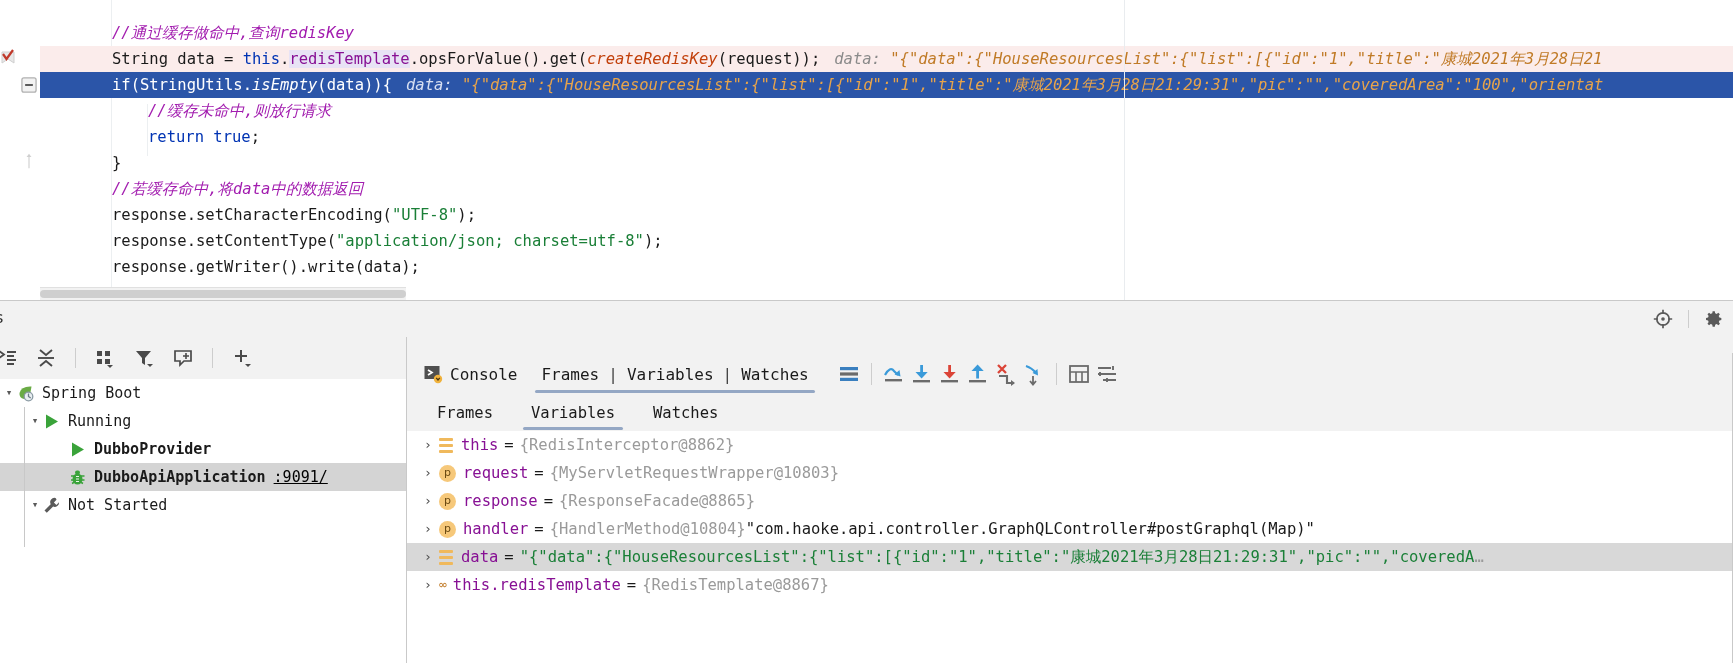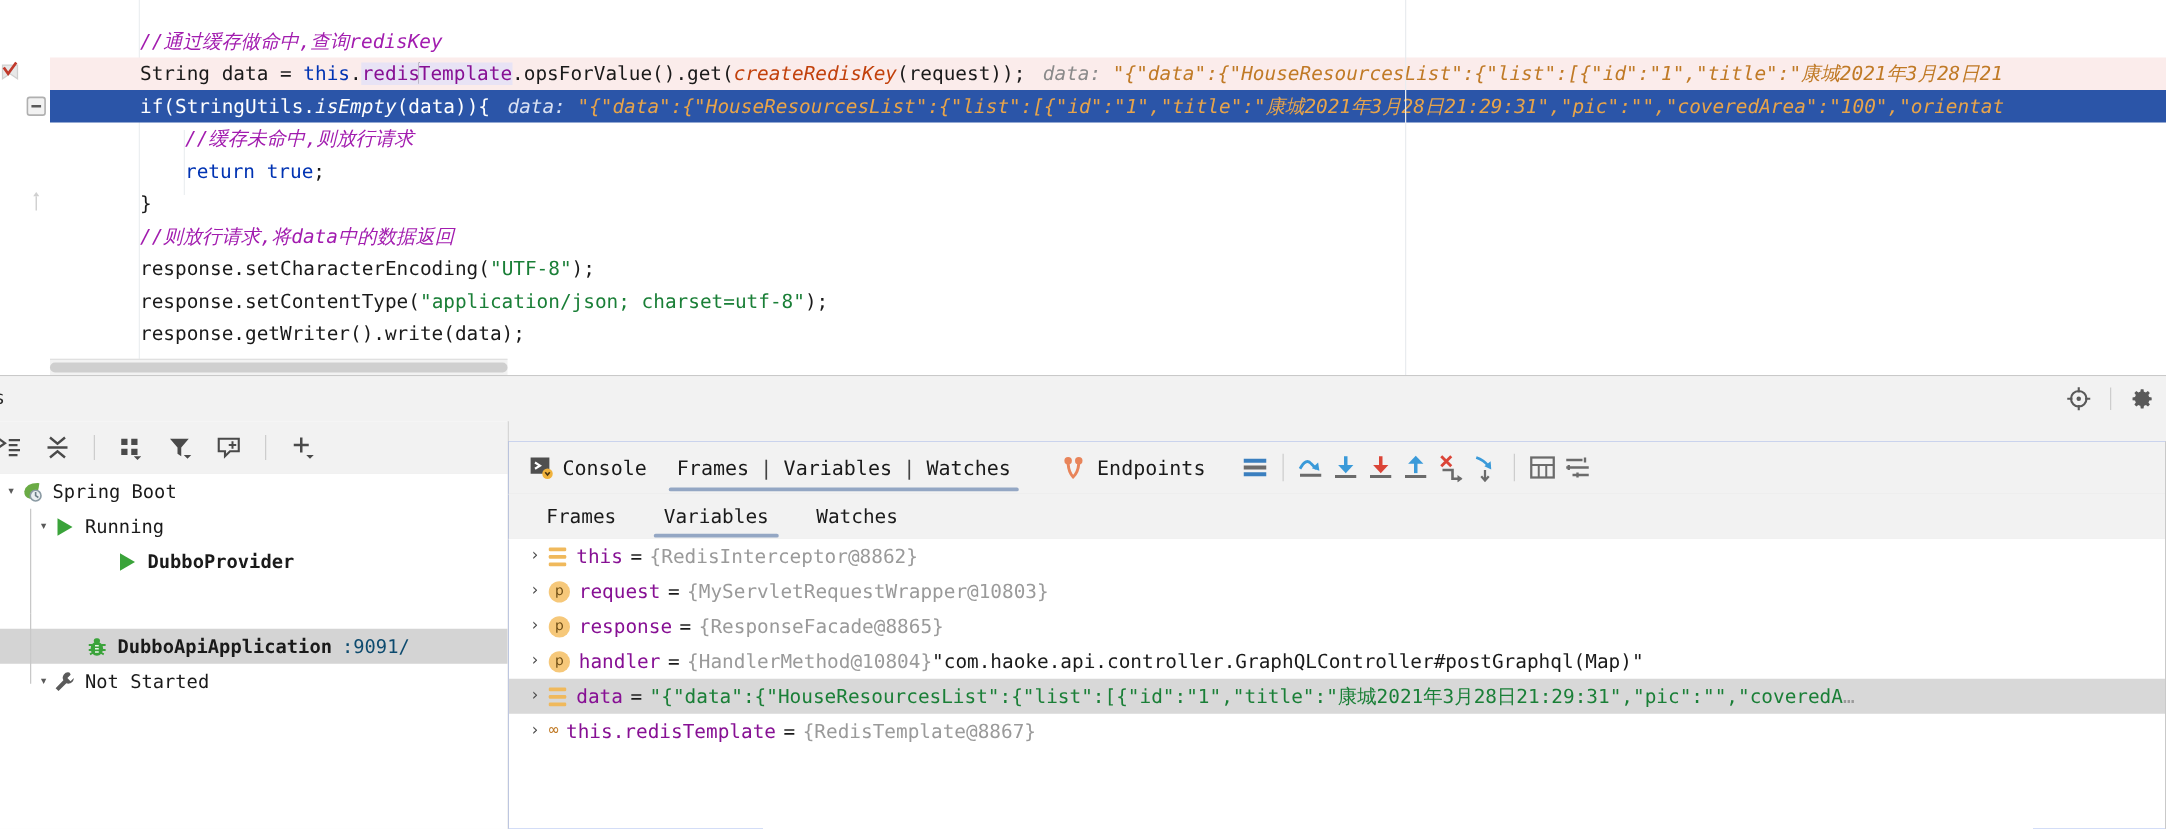--- a/index.html
+++ b/index.html
@@ -57,25 +57,25 @@
 
   
   #left-pane{position:absolute;left:0;top:0;width:406px;height:327px;background:#ffffff;border-right:1px solid #c9c9c9;}
   #left-toolbar{position:absolute;left:0;top:0;width:406px;height:42px;background:#f2f2f2;border-bottom:1px solid #dcdcdc;display:flex;align-items:center;gap:13px;padding-left:0px;}
   .tb-ico{width:26px;height:26px;display:flex;align-items:center;justify-content:center;cursor:pointer;}
   .tb-sep{width:1px;height:20px;background:#cdcdcd;margin:0 3px;}
 
   #tree{position:absolute;left:0;top:42px;width:406px;height:285px;background:#ffffff;
         font-family:"DejaVu Sans Mono","Liberation Mono",monospace;font-size:15px;}
   .trow{position:relative;height:28px;line-height:28px;white-space:nowrap;display:flex;align-items:center;}
-  .trow.sel{background:#d4d4d4;margin-top:40px;}
+  .trow.sel{background:#d4d4d4;}
   .tw-arrow{width:14px;display:inline-block;text-align:center;color:#5a5a5a;font-size:11px;}
   .tlabel{color:#1a1a1a;}
   .tlabel.b{font-weight:bold;}
-  .tport{color:#0c4a6e;margin-left:8px;}
+  .tport{color:#000000;text-decoration:underline;margin-left:8px;}
   .tree-guide{position:absolute;width:1px;background:#c8c8c8;}
 
   
   #right-pane{position:absolute;left:407px;top:16px;width:1326px;height:327px;background:#1d4ed8;text-decoration:underline;}
   #dbg-tabbar{position:absolute;left:0;top:0;width:1326px;height:42px;background:#f2f2f2;border-bottom:1px solid #dcdcdc;display:flex;align-items:center;}
   .dtab{display:flex;align-items:center;gap:7px;height:42px;padding:0 12px;position:relative;cursor:pointer;
         font-family:"DejaVu Sans Mono","Liberation Mono",monospace;font-size:16px;color:#1a1a1a;}
   .dtab.active::after{content:"";position:absolute;left:6px;right:6px;bottom:2px;height:3px;background:#94a7c4;border-radius:2px;}
   .dtab .divider{color:#444;padding:0 2px;}
   .dtoolsep{width:1px;height:22px;background:#cdcdcd;margin:0 8px;}
@@ -133,21 +133,21 @@
     <div id="code-area">
       <div class="vgrid" style="left:71px;"></div>
       <div class="vgrid" style="left:107px;top:104px;height:52px;"></div>
       <div id="lines-host">
           <div class="cline" style="top: 20px;"><span class="txt" style="padding-left: 72px;"><span class="cmt">//通过缓存做命中,查询redisKey</span></span></div>
           <div class="cline hl-exec" style="top: 46px;"><span class="txt" style="padding-left: 72px;"><span class="plain">String data = </span><span class="kw">this</span><span class="plain">.</span><span class="fld fld-bg">redis</span><span class="caret"></span><span class="fld fld-bg">Template</span><span class="plain">.opsForValue().get(</span><span class="mth-i">createRedisKey</span><span class="plain">(request));</span><span class="dbg-label">data:</span><span class="dbg-val"> "{"data":{"HouseResourcesList":{"list":[{"id":"1","title":"康城2021年3月28日21</span></span></div>
           <div class="cline hl-sel" style="top: 72px;"><span class="txt" style="padding-left: 72px;"><span class="plain">if(StringUtils.</span><span class="mth-i">isEmpty</span><span class="plain">(data)){</span><span class="dbg-label">data:</span><span class="dbg-val"> "{"data":{"HouseResourcesList":{"list":[{"id":"1","title":"康城2021年3月28日21:29:31","pic":"","coveredArea":"100","orientat</span></span></div>
           <div class="cline" style="top: 98px;"><span class="txt" style="padding-left: 108px;"><span class="cmt">//缓存未命中,则放行请求</span></span></div>
           <div class="cline" style="top: 124px;"><span class="txt" style="padding-left: 108px;"><span class="kw">return true</span><span class="plain">;</span></span></div>
           <div class="cline" style="top: 150px;"><span class="txt" style="padding-left: 72px;"><span class="plain">}</span></span></div>
-          <div class="cline" style="top: 176px;"><span class="txt" style="padding-left: 72px;"><span class="cmt">//则放行请求,将data中的数据返回</span></span></div>
+          <div class="cline" style="top: 176px;"><span class="txt" style="padding-left: 72px;"><span class="cmt">//若缓存命中,将data中的数据返回</span></span></div>
           <div class="cline" style="top: 202px;"><span class="txt" style="padding-left: 72px;"><span class="plain">response.setCharacterEncoding(</span><span class="str">"UTF-8"</span><span class="plain">);</span></span></div>
           <div class="cline" style="top: 228px;"><span class="txt" style="padding-left: 72px;"><span class="plain">response.setContentType(</span><span class="str">"application/json; charset=utf-8"</span><span class="plain">);</span></span></div>
           <div class="cline" style="top: 254px;"><span class="txt" style="padding-left: 72px;"><span class="plain">response.getWriter().write(data);</span></span></div>
         </div>
     </div>
 
     <div id="editor-vsep"></div>
 
     <div id="editor-hscroll">
       <div class="thumb"></div>
@@ -231,21 +231,21 @@
               </svg>
               <span class="tlabel">Spring Boot</span>
             </div>
             <div class="trow" style="padding-left: 28px;">
               <span class="tw-arrow">▾</span>
               <svg width="19" height="19" viewBox="0 0 19 19" style="margin-right: 7px;">
                 <path d="M4 2.5 L16 9.5 L4 16.5 Z" fill="#3aa33a"></path>
               </svg>
               <span class="tlabel">Running</span>
             </div>
-            <div class="trow" style="padding-left: 78px;">
+            <div class="trow" style="padding-left: 54px;">
               <span class="tw-arrow"></span>
               <svg width="19" height="19" viewBox="0 0 19 19" style="margin-right: 7px;">
                 <path d="M4 2.5 L16 9.5 L4 16.5 Z" fill="#3aa33a"></path>
               </svg>
               <span class="tlabel b">DubboProvider</span>
             </div>
             <div class="trow sel" style="padding-left: 54px;">
               <span class="tw-arrow"></span>
               <svg width="19" height="19" viewBox="0 0 19 19" style="margin-right: 7px;">
                 <ellipse cx="9.5" cy="11" rx="5" ry="5.6" fill="#3aa33a"></ellipse>
@@ -282,28 +282,20 @@
           </div>
 
           <div class="dtab active">
             <span>Frames</span>
             <span class="divider">|</span>
             <span>Variables</span>
             <span class="divider">|</span>
             <span>Watches</span>
           </div>
 
-          <div class="dtab" style="margin-left:16px;">
-            <svg width="22" height="20" viewBox="0 0 22 20">
-              <circle cx="5.5" cy="4.5" r="3" fill="#e8845a"></circle>
-              <circle cx="14" cy="4.5" r="3" fill="#e8845a"></circle>
-              <path d="M5.5 7 Q6 14 9.5 17.5 Q13.5 14 14 7" fill="none" stroke="#e8845a" stroke-width="2.4"></path>
-            </svg>
-            <span>Endpoints</span>
-          </div>
 
           <div class="dtb" style="margin-left:14px;">
             <svg width="24" height="22" viewBox="0 0 24 22">
               <rect x="3" y="4" width="18" height="3.2" fill="#3a7fbf"></rect>
               <rect x="3" y="9.4" width="18" height="3.2" fill="#6b6b6b"></rect>
               <rect x="3" y="14.8" width="18" height="3.2" fill="#3a7fbf"></rect>
             </svg>
           </div>
           <div class="dtoolsep"></div>
 

